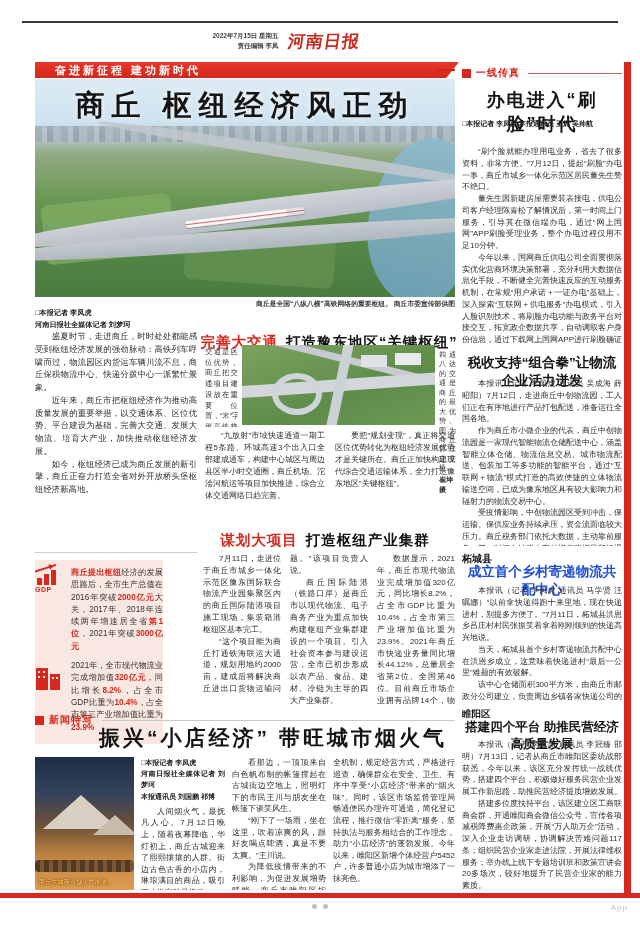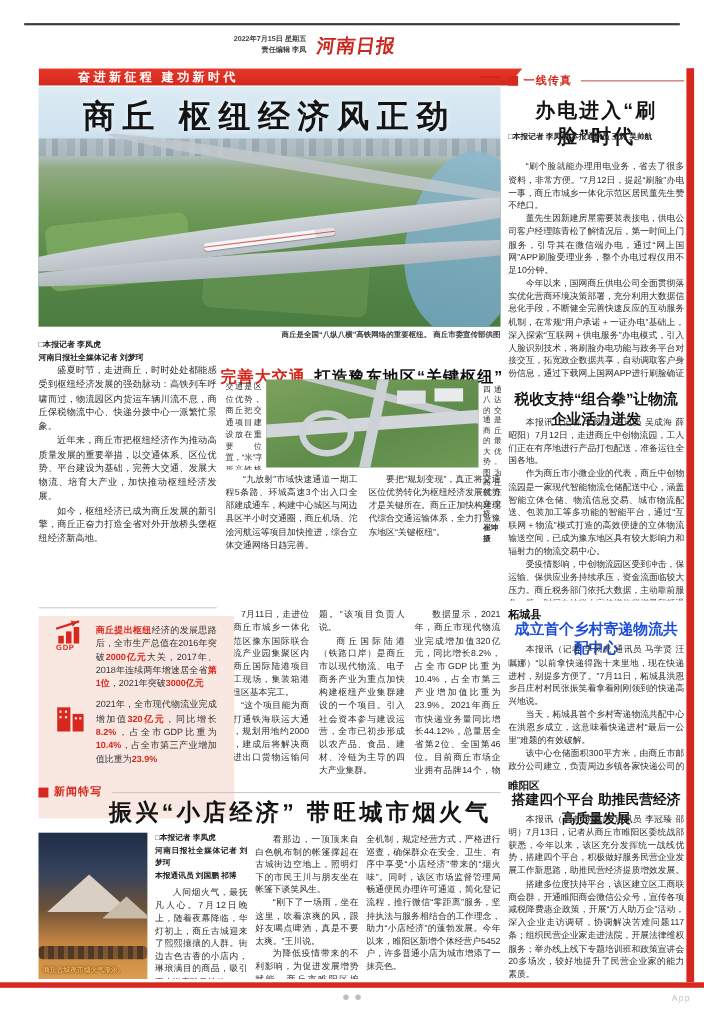--- a/index.html
+++ b/index.html
@@ -13,21 +13,21 @@
   .mh-logo{color:#c8281e;font-weight:bold;font-size:17px;transform:skewX(-8deg);letter-spacing:1px;font-family:"Liberation Serif",serif;}
   .mh-sec{font-size:18px;font-weight:bold;color:#111;letter-spacing:2px;display:flex;align-items:center;gap:7px;}
   .mh-divider{width:1.5px;height:16px;background:#111;display:inline-block;}
   
   .right-red{left:624px;top:62px;width:7px;height:831px;background:#d6281e;}
   .bottom-red{left:0;top:893px;width:640px;height:5px;background:#d6281e;}
   .dots{left:0;top:904px;width:640px;display:flex;justify-content:center;gap:6px;}
   .dot{width:5px;height:5px;border-radius:50%;background:#b9bfc4;}
   .watermark{right:12px;top:903px;font-size:8px;color:rgba(140,140,145,.55);filter:blur(.4px);letter-spacing:1px;}
   
-  .banner{left:35px;top:62px;width:404px;height:16px;background:linear-gradient(180deg,#e7372a,#d3271b);color:#fff;font-weight:bold;font-size:11px;letter-spacing:3px;display:flex;align-items:center;padding-left:36px;clip-path:polygon(0 0,100% 0,97% 100%,0 100%);}
+  .banner{left:35px;top:62px;width:404px;height:16px;background:linear-gradient(180deg,#e7372a,#d3271b);color:#fff;font-weight:bold;font-size:11px;letter-spacing:3px;display:flex;align-items:center;padding-left:20px;clip-path:polygon(0 0,100% 0,97% 100%,0 100%);}
   .banner-tail{left:436px;top:69px;width:19px;height:2px;background:#d3271b;}
   .lead-photo{left:35px;top:79px;width:420px;height:218px;overflow:hidden;background:linear-gradient(180deg,#dcebf4 0%,#cfe2ef 20%,#b6c8d2 27%,#93aa84 34%,#6f9a58 52%,#558748 75%,#4a7c40 100%);}
   .lead-headline{left:0;top:7px;width:100%;text-align:center;font-size:29px;font-weight:bold;color:#141414;letter-spacing:7px;text-shadow:0 0 6px rgba(255,255,255,.8);}
   .ph-skyline{left:0;top:47px;width:420px;height:16px;background:repeating-linear-gradient(90deg,#9aa7ad 0 7px,#b3bec4 7px 12px,#8e9ba3 12px 18px,#aab5bb 18px 26px);opacity:.75;}
   .ph-river{right:-24px;top:58px;width:110px;height:170px;background:linear-gradient(180deg,#8fb9cf,#6fa3bd);border-radius:45% 55% 40% 60%/50%;transform:rotate(14deg);opacity:.9;}
   .ph-field1{left:8px;top:120px;width:130px;height:60px;background:#7fab62;border-radius:8px;transform:rotate(-6deg);opacity:.8;}
   .ph-field2{left:150px;top:150px;width:150px;height:55px;background:#659353;border-radius:8px;transform:rotate(4deg);opacity:.7;}
   .ph-rail1{left:-40px;top:120px;width:540px;height:26px;background:linear-gradient(180deg,#d0d5da,#b8bec5);border-radius:100%;transform:rotate(-7deg);}
   .ph-rail2{left:-60px;top:150px;width:560px;height:20px;background:linear-gradient(180deg,#c6ccd2,#aeb5bc);border-radius:100%;transform:rotate(-4deg);}
   .ph-rail3{left:60px;top:70px;width:420px;height:12px;background:#c2c8ce;border-radius:100%;transform:rotate(9deg);opacity:.85;}
@@ -52,21 +52,21 @@
   .ip-loop{left:30px;top:28px;width:38px;height:30px;border:6px solid #cfd4d8;border-radius:50%;background:transparent;}
   .ip-bldg{right:14px;top:8px;width:26px;height:12px;background:#e8eaec;box-shadow:-34px 2px 0 #dfe2e4;}
   .t-caption-wrap{left:439px;top:350px;width:17px;height:128px;}
   .t-cap{font-size:7px;line-height:1.35;color:#333;word-break:break-all;text-align:justify;}
   .t-cap-credit{font-size:7px;color:#333;font-weight:bold;word-break:break-all;margin-top:2px;}
   .t-cols{left:205px;top:430px;width:250px;height:98px;column-count:2;column-gap:10px;font-size:8px;line-height:1.5;text-align:justify;color:#2d2d2d;overflow:hidden;}
   
   .p-cols{left:203px;top:553px;width:252px;height:158px;column-count:3;column-gap:9px;font-size:8px;line-height:1.48;text-align:justify;color:#2d2d2d;overflow:hidden;}
   
   .sidebar-rule{left:35px;top:552px;width:162px;height:1px;background:#caccce;}
-  .infobox{left:35px;top:560px;width:178px;height:184px;background:#f9e8e2;padding:7px 16px;box-sizing:border-box;font-size:8.2px;line-height:1.5;color:#333;text-align:justify;overflow:hidden;}
+  .infobox{left:35px;top:560px;width:128px;height:184px;background:#f9e8e2;padding:7px 0;box-sizing:border-box;font-size:8.2px;line-height:1.5;color:#333;text-align:justify;overflow:hidden;}
   .ib-row{display:flex;gap:6px;margin-bottom:7px;}
   .ib-num{color:#d6281e;font-weight:bold;}
   .gdp-icon{flex:0 0 30px;height:26px;position:relative;}
   .gdp-bar{position:absolute;bottom:8px;background:#d6281e;width:5px;}
   .gdp-b1{left:2px;height:7px;}
   .gdp-b2{left:9px;height:11px;}
   .gdp-b3{left:16px;height:15px;}
   .gdp-arrow{position:absolute;left:1px;top:0;width:22px;height:10px;border-top:2px solid #d6281e;transform:rotate(-18deg);}
   .gdp-arrow:after{content:"";position:absolute;right:-1px;top:-4px;border:3px solid transparent;border-left:5px solid #d6281e;}
   .gdp-label{position:absolute;bottom:-2px;left:0;font-size:7px;font-weight:bold;color:#d6281e;letter-spacing:.5px;}
@@ -170,20 +170,24 @@
   </div>
   <div class="abs t-caption-wrap">
     <div class="t-cap">四通八达的交通是商丘的最大优势。图为商丘郭庄立交桥。</div>
     <div class="t-cap-credit">崔坤 摄</div>
   </div>
   <div class="abs t-cols">
     <p class="np">“九放射”市域快速通道一期工程5条路、环城高速3个出入口全部建成通车，构建中心城区与周边县区半小时交通圈，商丘机场、沱浍河航运等项目加快推进，综合立体交通网络日趋完善。</p>
     <p class="np">要把“规划变现”，真正将交通区位优势转化为枢纽经济发展优势才是关键所在。商丘正加快构建现代综合交通运输体系，全力打造豫东地区“关键枢纽”。</p>
   </div>
 
+  <div class="abs sec-head sec2-head">
+    <span class="sec-kicker">谋划大项目</span>
+    <span class="sec-title">打造枢纽产业集群</span>
+  </div>
   <div class="abs p-cols">
     <p class="np">7月11日，走进位于商丘市城乡一体化示范区豫东国际联合物流产业园集聚区内的商丘国际陆港项目施工现场，集装箱港枢纽区基本完工。</p>
     <p class="np">“这个项目能为商丘打通铁海联运大通道，规划用地约2000亩，建成后将解决商丘进出口货物运输问题。”该项目负责人说。</p>
     <p class="np">商丘国际陆港（铁路口岸）是商丘市以现代物流、电子商务产业为重点加快构建枢纽产业集群建设的一个项目。引入社会资本参与建设运营，全市已初步形成以农产品、食品、建材、冷链为主导的四大产业集群。</p>
     <p class="np">数据显示，2021年，商丘市现代物流业完成增加值320亿元，同比增长8.2%，占全市GDP比重为10.4%，占全市第三产业增加值比重为23.9%。2021年商丘市快递业务量同比增长44.12%，总量居全省第2位、全国第46位。目前商丘市场企业拥有品牌14个，物流及相关产业加快集聚。</p>
 
   </div>
 
   <div class="abs sidebar-rule"></div>
   <div class="abs infobox">

